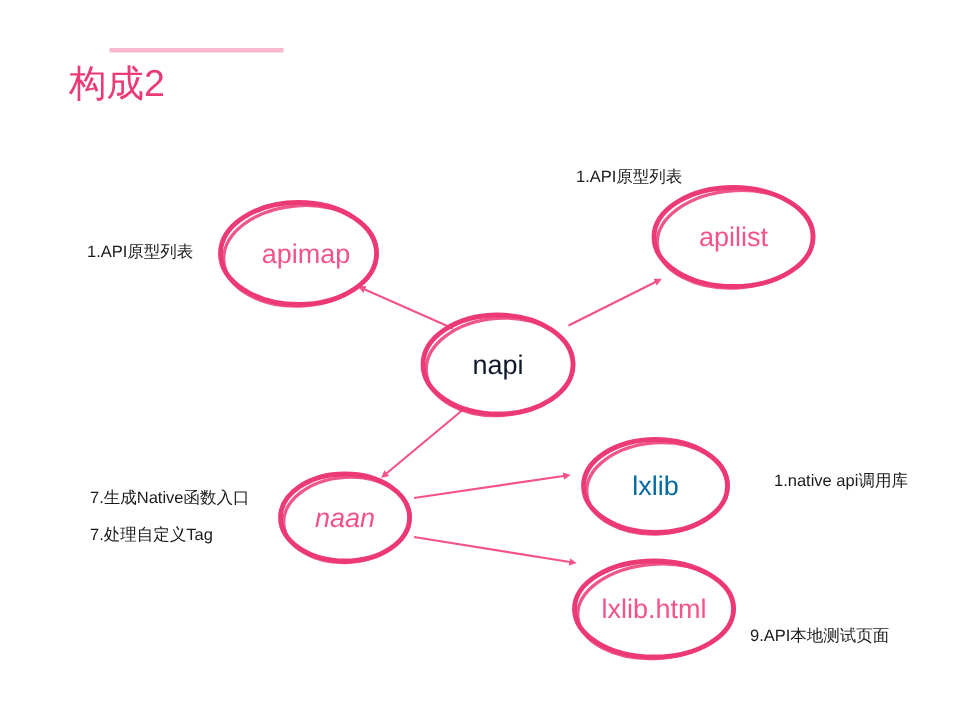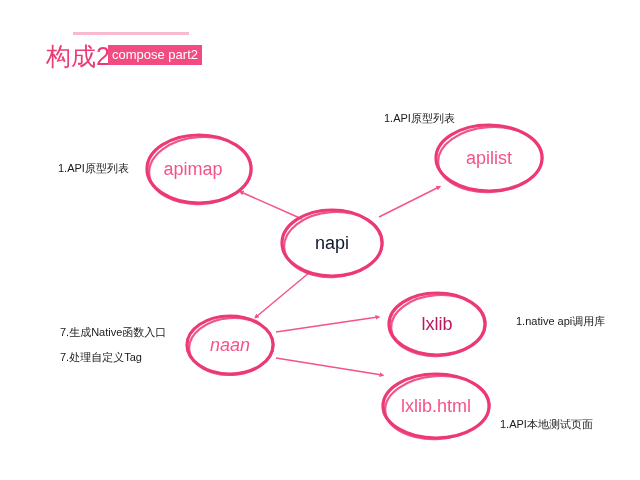--- a/index.html
+++ b/index.html
@@ -76,21 +76,20 @@
     white-space: nowrap;
   }
 </style>
 </head>
 <body>
 
 <div id="page">
 
   <div id="header-rule"></div>
   <div id="page-title">构成2</div>
-  <div id="title-badge">compose part2</div>
 
   <svg id="graph" viewBox="0 0 640 480" xmlns="http://www.w3.org/2000/svg">
     <defs>
       <marker id="arrowhead" markerWidth="5" markerHeight="5" refX="2.5" refY="2.5" orient="auto" markerUnits="userSpaceOnUse">
         <path d="M0,0 L5,2.5 L0,5 z" fill="#f4538a"></path>
       </marker>
     </defs>
     <g id="edge-layer">
         <line x1="302" y1="219" x2="241" y2="192" stroke="#f4538a" stroke-width="1.4" marker-end="url(#arrowhead)"></line>
         <line x1="379" y1="217" x2="439" y2="187" stroke="#f4538a" stroke-width="1.4" marker-end="url(#arrowhead)"></line>
@@ -120,29 +119,29 @@
           <ellipse cx="438.2" cy="325.6" rx="47.2" ry="30.4" fill="none" stroke="#ec3a74" stroke-width="2.2" stroke-opacity="0.85" transform="rotate(-4 437 324)"></ellipse>
         </g>
         <g>
           <ellipse cx="436" cy="406" rx="53" ry="32" fill="none" stroke="#ec3a74" stroke-width="3.2"></ellipse>
           <ellipse cx="437.2" cy="407.6" rx="52.2" ry="31.4" fill="none" stroke="#ec3a74" stroke-width="2.2" stroke-opacity="0.85" transform="rotate(-4 436 406)"></ellipse>
         </g>
       </g>
   </svg>
 
   <div id="node-label-layer">
-      <div class="node-label" style="left: 193px; top: 169px; color: rgb(244, 83, 138);">apimap</div>
+      <div class="node-label" style="left: 204px; top: 169px; color: rgb(244, 83, 138);">apimap</div>
       <div class="node-label" style="left: 489px; top: 158px; color: rgb(244, 83, 138);">apilist</div>
       <div class="node-label" style="left: 332px; top: 243px; color: #0f172a;">napi</div>
       <div class="node-label" style="left: 230px; top: 345px; color: rgb(244, 83, 138); font-style: italic;">naan</div>
-      <div class="node-label" style="left: 437px; top: 324px; color: #be185d;">lxlib</div>
+      <div class="node-label" style="left: 437px; top: 324px; color: #0369a1;">lxlib</div>
       <div class="node-label" style="left: 436px; top: 406px; color: rgb(244, 83, 138);">lxlib.html</div>
     </div>
   <div id="annotation-layer">
       <div class="annotation" style="left: 58px; top: 161px; color: rgb(26, 26, 26);">1.API原型列表</div>
       <div class="annotation" style="left: 384px; top: 111px; color: rgb(26, 26, 26);">1.API原型列表</div>
       <div class="annotation" style="left: 60px; top: 325px; color: rgb(26, 26, 26);">7.生成Native函数入口</div>
       <div class="annotation" style="left: 60px; top: 350px; color: rgb(26, 26, 26);">7.处理自定义Tag</div>
       <div class="annotation" style="left: 516px; top: 314px; color: rgb(26, 26, 26);">1.native api调用库</div>
-      <div class="annotation" style="left: 500px; top: 417px; color: rgb(26, 26, 26);">1.API本地测试页面</div>
+      <div class="annotation" style="left: 500px; top: 417px; color: rgb(26, 26, 26);">9.API本地测试页面</div>
     </div>
 
 </div>
 
 </body></html>

